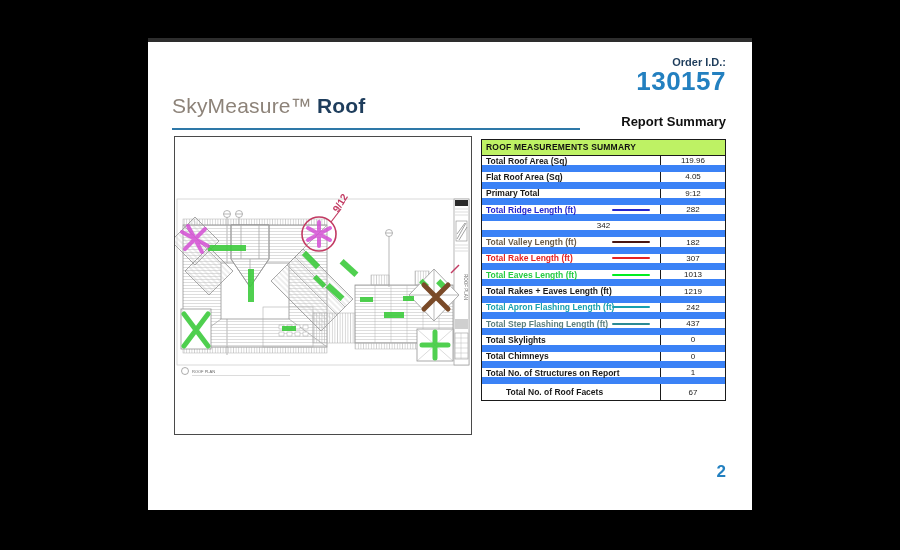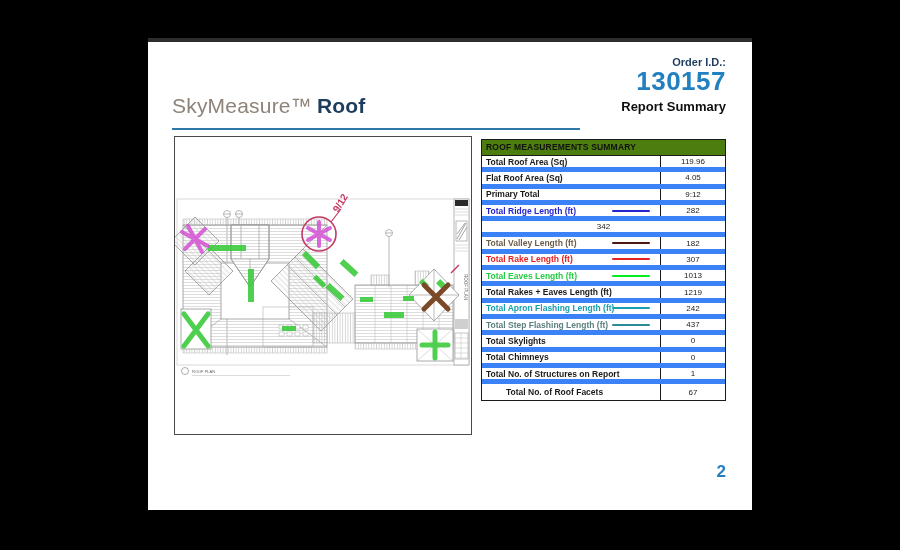--- a/index.html
+++ b/index.html
@@ -9,28 +9,28 @@
 
   .brand-title{position:absolute;left:24px;top:56px;font-size:21px;letter-spacing:.2px;}
   .brand-grey{color:#8d8379;font-weight:400;}
   .brand-navy{color:#1e3d5c;font-weight:700;margin-left:5px;}
   .title-rule{position:absolute;left:24px;top:90px;width:408px;height:0;border-bottom:2px solid #2e78a8;}
 
   .order-block{position:absolute;right:26px;top:18px;text-align:right;}
   .order-label{font-size:11px;font-weight:700;color:#1e3d5c;}
   .order-id{font-size:26px;font-weight:700;color:#2380c0;line-height:26px;letter-spacing:.5px;}
 
-  .section-title{position:absolute;right:26px;top:61px;font-size:13px;font-weight:700;color:#101010;}
+  .section-title{position:absolute;right:26px;top:76px;font-size:13px;font-weight:700;color:#101010;}
 
   .diagram-box{position:absolute;left:26px;top:98px;width:296px;height:297px;border:1px solid #4a4a4a;background:#fff;}
 
   .mtable{position:absolute;left:333px;top:101px;width:245px;border:1px solid #1a1a1a;background:#fff;box-sizing:border-box;}
-  .thead{height:15px;line-height:15px;background:#4d7c0f;border-bottom:1px solid #1a1a1a;
+  .thead{height:15px;line-height:15px;background:#bef264;border-bottom:1px solid #1a1a1a;
     font-size:8.5px;font-weight:700;color:#111;padding-left:4px;letter-spacing:.2px;}
-  .trow{display:flex;height:16.3px;border-bottom:5px solid #3b82f6;box-sizing:border-box;}
+  .trow{display:flex;height:16.3px;border-bottom:7px solid #3b82f6;box-sizing:border-box;}
   .trow:last-child{border-bottom:none;}
   .tlabel{position:relative;width:179px;border-right:1px solid #1a1a1a;box-sizing:border-box;
     font-size:8.5px;font-weight:700;display:flex;align-items:center;padding-left:4px;white-space:nowrap;}
   .tline{position:absolute;right:10px;top:50%;width:38px;height:2px;margin-top:-1px;border-radius:1px;}
   .tvalue{flex:1;display:flex;align-items:center;justify-content:center;font-size:8px;font-weight:400;color:#1a1a1a;}
 
   .footer-brand{position:absolute;left:24px;top:428px;font-size:14.5px;color:#8d8379;}
   .page-num{position:absolute;right:26px;top:424px;font-size:17px;font-weight:700;color:#2380c0;}
 </style>
 </head>

